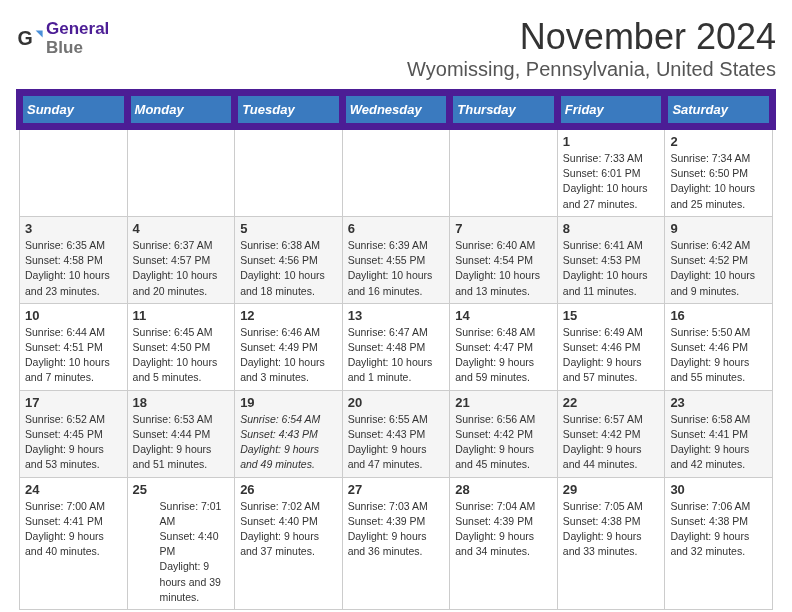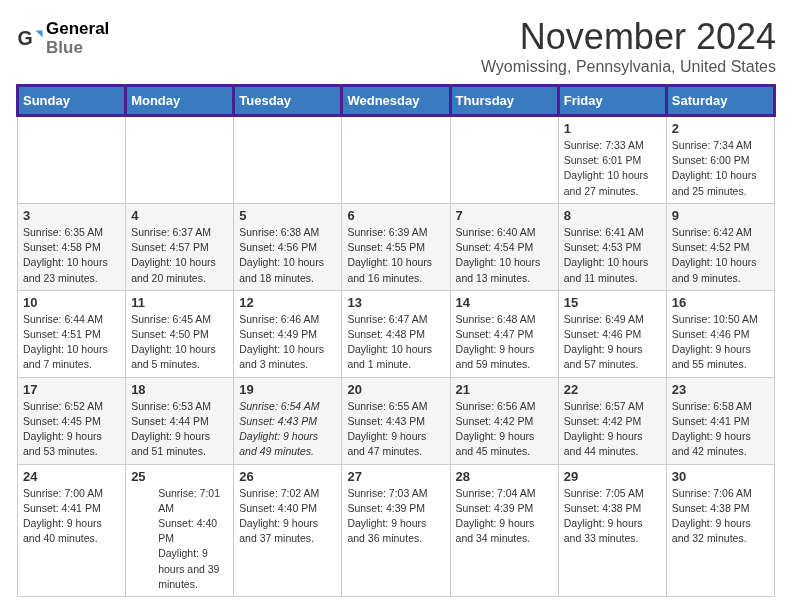--- a/index.html
+++ b/index.html
@@ -28,36 +28,37 @@
     }
     .title-area {
       text-align: right;
     }
     .month-title {
       font-size: 36px;
       font-weight: normal;
       color: #333;
     }
     .location {
-      font-size: 16px;
+      font-size: 20px;
       color: #555;
     }
     table {
       width: 100%;
       border-collapse: collapse;
       table-layout: fixed;
     }
     thead tr th {
       background-color: #3a7abf;
       color: #fff;
       font-size: 13px;
       font-weight: bold;
       padding: 6px 4px;
       text-align: left;
-      border: 3px solid #4c1d95;
+      border: 7px solid #4c1d95;
+      font-style: italic;
     }
     tbody tr td {
       vertical-align: top;
       border: 1px solid #ccc;
       padding: 4px 5px;
       font-size: 11px;
       color: #333;
       height: 82px;
       background: #fff;
     }
@@ -82,21 +83,21 @@
 </head>
 <body>
 
 <div class="header-area">
   <div class="logo">
     <svg class="logo-icon" viewBox="0 0 40 40">
       <text x="2" y="28" font-size="28" font-weight="bold" fill="#333" font-family="Arial">G</text>
       <polygon points="28,8 38,8 38,18" fill="#4a90d9"></polygon>
     </svg>
     <div>
-      <div style="font-size:17px;font-weight:bold;color:#000000;line-height:1.1;">General</div>
+      <div style="font-size:17px;font-weight:bold;color:#4c1d95;line-height:1.1;">General</div>
       <div style="font-size:17px;font-weight:bold;color:#737373;line-height:1.1;">Blue</div>
     </div>
   </div>
   <div class="title-area">
     <div class="month-title">November 2024</div>
     <div class="location">Wyomissing, Pennsylvania, United States</div>
   </div>
 </div>
 
 <table>
@@ -120,21 +121,21 @@
         <td class="empty-cell"></td>
         <td>
           <span class="day-num">1</span>
           <div class="day-info" style="white-space: pre-line;">Sunrise: 7:33 AM
 Sunset: 6:01 PM
 Daylight: 10 hours and 27 minutes.</div>
         </td>
         <td>
           <span class="day-num">2</span>
           <div class="day-info" style="white-space: pre-line;">Sunrise: 7:34 AM
-Sunset: 6:00 PM
+Sunset: 6:50 PM
 Daylight: 10 hours and 25 minutes.</div>
         </td>
       </tr>
       <tr>
         <td>
           <span class="day-num">3</span>
           <div class="day-info" style="white-space: pre-line;">Sunrise: 6:35 AM
 Sunset: 4:58 PM
 Daylight: 10 hours and 23 minutes.</div>
         </td>
@@ -207,21 +208,21 @@
 Daylight: 9 hours and 59 minutes.</div>
         </td>
         <td>
           <span class="day-num">15</span>
           <div class="day-info" style="white-space: pre-line;">Sunrise: 6:49 AM
 Sunset: 4:46 PM
 Daylight: 9 hours and 57 minutes.</div>
         </td>
         <td>
           <span class="day-num">16</span>
-          <div class="day-info" style="white-space: pre-line;">Sunrise: 10:50 AM
+          <div class="day-info" style="white-space: pre-line;">Sunrise: 5:50 AM
 Sunset: 4:46 PM
 Daylight: 9 hours and 55 minutes.</div>
         </td>
       </tr>
       <tr>
         <td>
           <span class="day-num">17</span>
           <div class="day-info" style="white-space: pre-line;">Sunrise: 6:52 AM
 Sunset: 4:45 PM
 Daylight: 9 hours and 53 minutes.</div>

